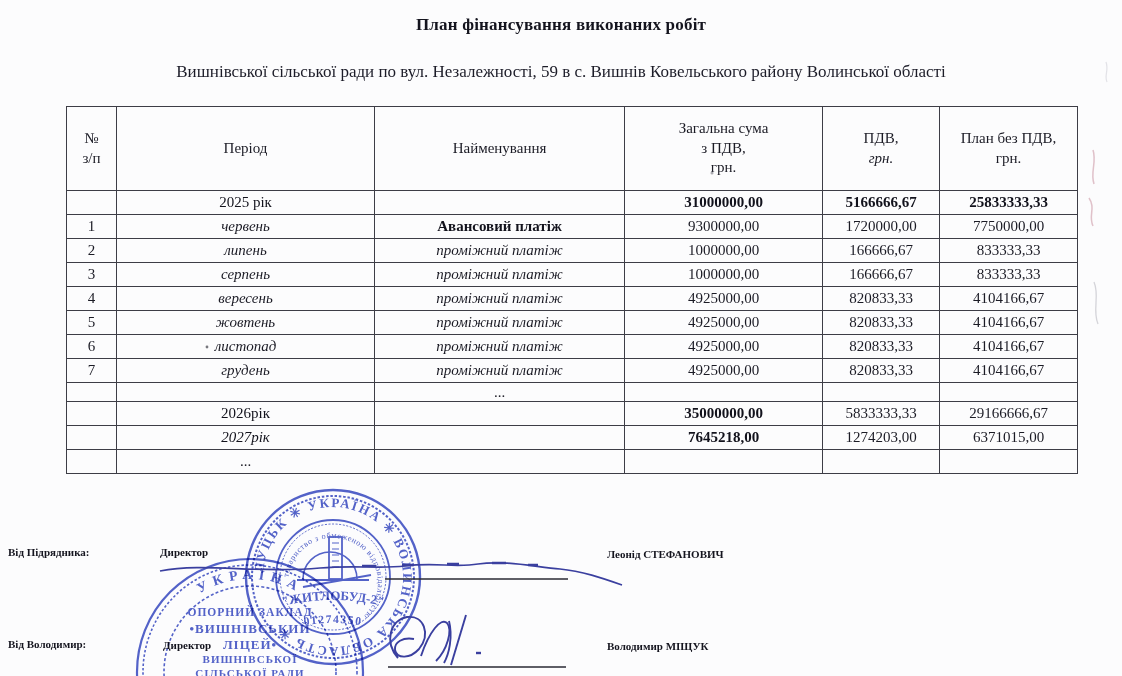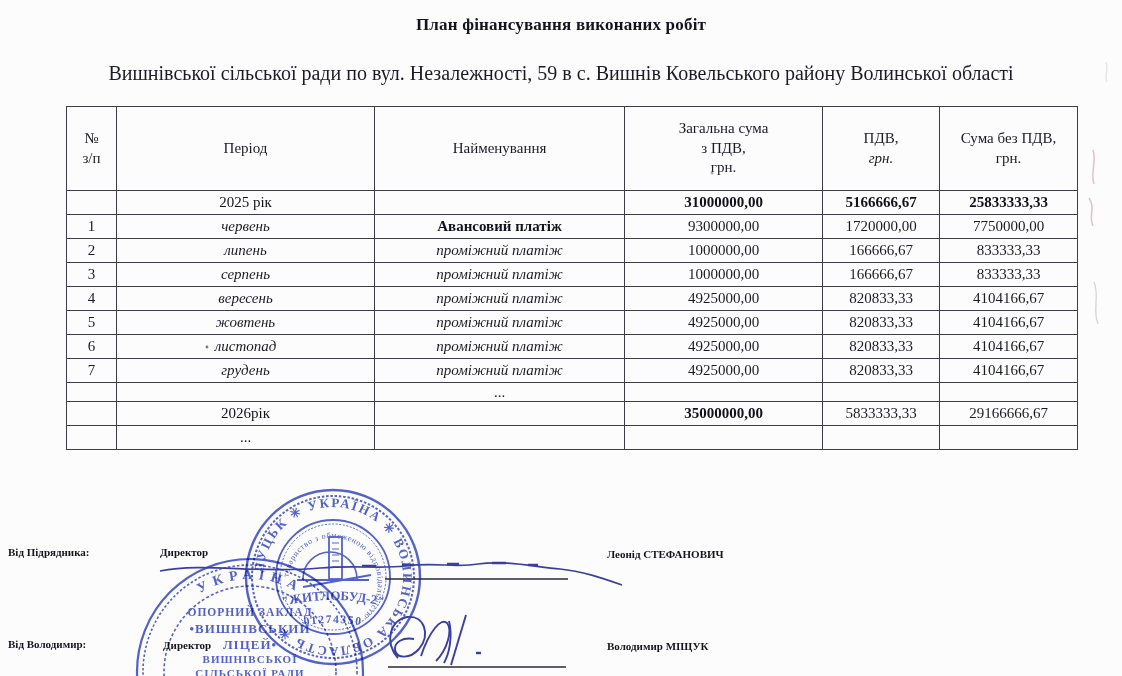--- a/index.html
+++ b/index.html
@@ -16,21 +16,21 @@
     position:absolute;left:0;right:0;top:15px;
     text-align:center;font-size:17px;font-weight:bold;color:#14141e;
     letter-spacing:.2px;white-space:nowrap;
   }
   .doc-sub1{
     position:absolute;left:0;right:0;top:41px;
     text-align:center;font-size:16px;color:#1c1c28;white-space:nowrap;
   }
   .doc-sub2{
     position:absolute;left:0;right:0;top:62px;
-    text-align:center;font-size:20px;color:#1c1c28;white-space:nowrap;
+    text-align:center;font-size:17px;color:#1c1c28;white-space:nowrap;
   }
 
   table.fin{
     position:absolute;left:66px;top:106px;
     width:1011px;border-collapse:collapse;table-layout:fixed;
     font-size:15px;color:#1b1b25;
   }
   table.fin th,table.fin td{
     border:1px solid #3d3d46;
     padding:0 4px;text-align:center;vertical-align:middle;
@@ -79,21 +79,21 @@
         <th>
           <div>Загальна сума</div>
           <div>з ПДВ,</div>
           <div>грн.</div>
         </th>
         <th>
           <div>ПДВ,</div>
           <div class="hdr-it">грн.</div>
         </th>
         <th>
-          <div>Сума без ПДВ,</div>
+          <div>План без ПДВ,</div>
           <div>грн.</div>
         </th>
       </tr>
     </thead>
     <tbody>
       <tr class="r">
         <td></td>
         <td class="yearcell">2025 рік</td>
         <td></td>
         <td class="b">31000000,00</td>
@@ -164,20 +164,28 @@
         <td></td>
         <td></td>
       </tr>
       <tr class="r">
         <td></td>
         <td class="yearcell">2026рік</td>
         <td></td>
         <td class="b">35000000,00</td>
         <td>5833333,33</td>
         <td>29166666,67</td>
+      </tr>
+      <tr class="r">
+        <td></td>
+        <td class="yearcell bi">2027рік</td>
+        <td></td>
+        <td class="b">7645218,00</td>
+        <td>1274203,00</td>
+        <td>6371015,00</td>
       </tr>
       <tr class="r">
         <td></td>
         <td>...</td>
         <td></td>
         <td></td>
         <td></td>
         <td></td>
       </tr>
     </tbody>

